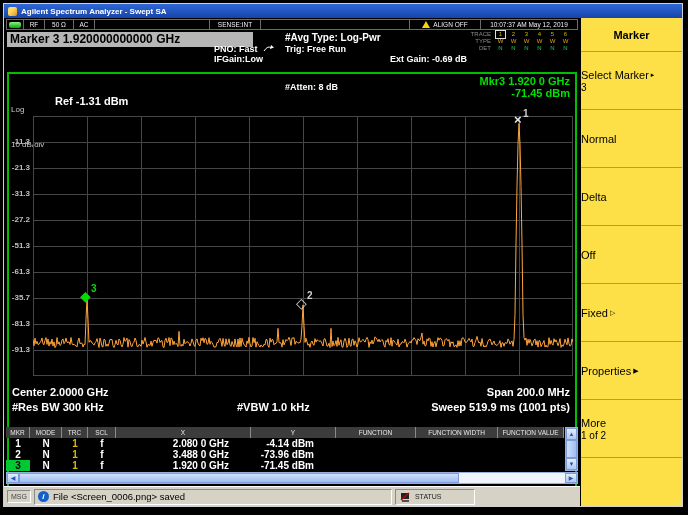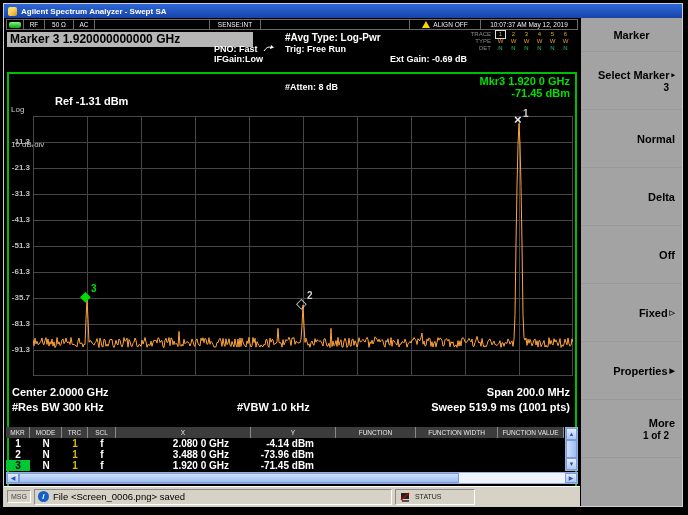--- a/index.html
+++ b/index.html
@@ -125,26 +125,26 @@
   .info-icon { width: 11px; height: 11px; border-radius: 50%; background: #1560c8;
     color: #fff; font-size: 8px; font-weight: bold; font-style: italic; line-height: 11px;
     text-align: center; flex: none; }
   .msg-text { font-size: 9.5px; white-space: nowrap; }
   .status-field { width: 80px; height: 16px; display: flex; align-items: center;
     gap: 3px; padding-left: 4px; }
   .status-label { font-size: 7px; color: #222; }
 
   
   .softkeys { position: absolute; left: 576px; top: 14px; width: 102px; height: 488px;
-    background: #a3a3a3; border-left: 1px solid #000; color: #000; }
+    background: #fde047; border-left: 1px solid #000; color: #000; }
   .sk-title { height: 34px; display: flex; align-items: center; justify-content: center;
     font-size: 11px; font-weight: bold; border-bottom: 1px solid #999; }
   .sk-btn { height: 58px; border-bottom: 1px solid #999; display: flex;
-    flex-direction: column; justify-content: center; align-items: flex-end;
-    padding-right: 7px; font-size: 11px; font-weight: bold; }
+    flex-direction: column; justify-content: center; align-items: flex-start;
+    padding-right: 7px; font-size: 11px; font-weight: normal; }
   .sk-arrow { font-size: 7px; margin-left: 2px; }
   .sk-sub { font-size: 10px; margin-top: 1px; padding-right: 6px; }
   .sk-line { display: flex; align-items: center; }
 </style>
 </head>
 <body>
 
 <div id="window">
 
   <div class="titlebar">
@@ -218,21 +218,21 @@
         <div>Mkr3 1.920 0 GHz</div>
         <div>-71.45 dBm</div>
       </div>
       <div class="scale">10 dB/div</div>
       <div class="logl">Log</div>
       <div class="refl">Ref -1.31 dBm</div>
 
       <span class="ylab" style="top:63px">-11.3</span>
       <span class="ylab" style="top:89px">-21.3</span>
       <span class="ylab" style="top:115px">-31.3</span>
-      <span class="ylab" style="top:141px">-41.3</span>
+      <span class="ylab" style="top:141px">-27.2</span>
       <span class="ylab" style="top:167px">-51.3</span>
       <span class="ylab" style="top:193px">-61.3</span>
       <span class="ylab" style="top:219px">-35.7</span>
       <span class="ylab" style="top:245px">-81.3</span>
       <span class="ylab" style="top:271px">-91.3</span>
 
       <div class="grid">
         <svg id="trace-svg" width="540" height="260" viewBox="0 0 540 260">
             <line x1="0.5" y1="0" x2="0.5" y2="260" stroke="#464646"></line>
             <line x1="0" y1="0.5" x2="540" y2="0.5" stroke="#464646"></line>

